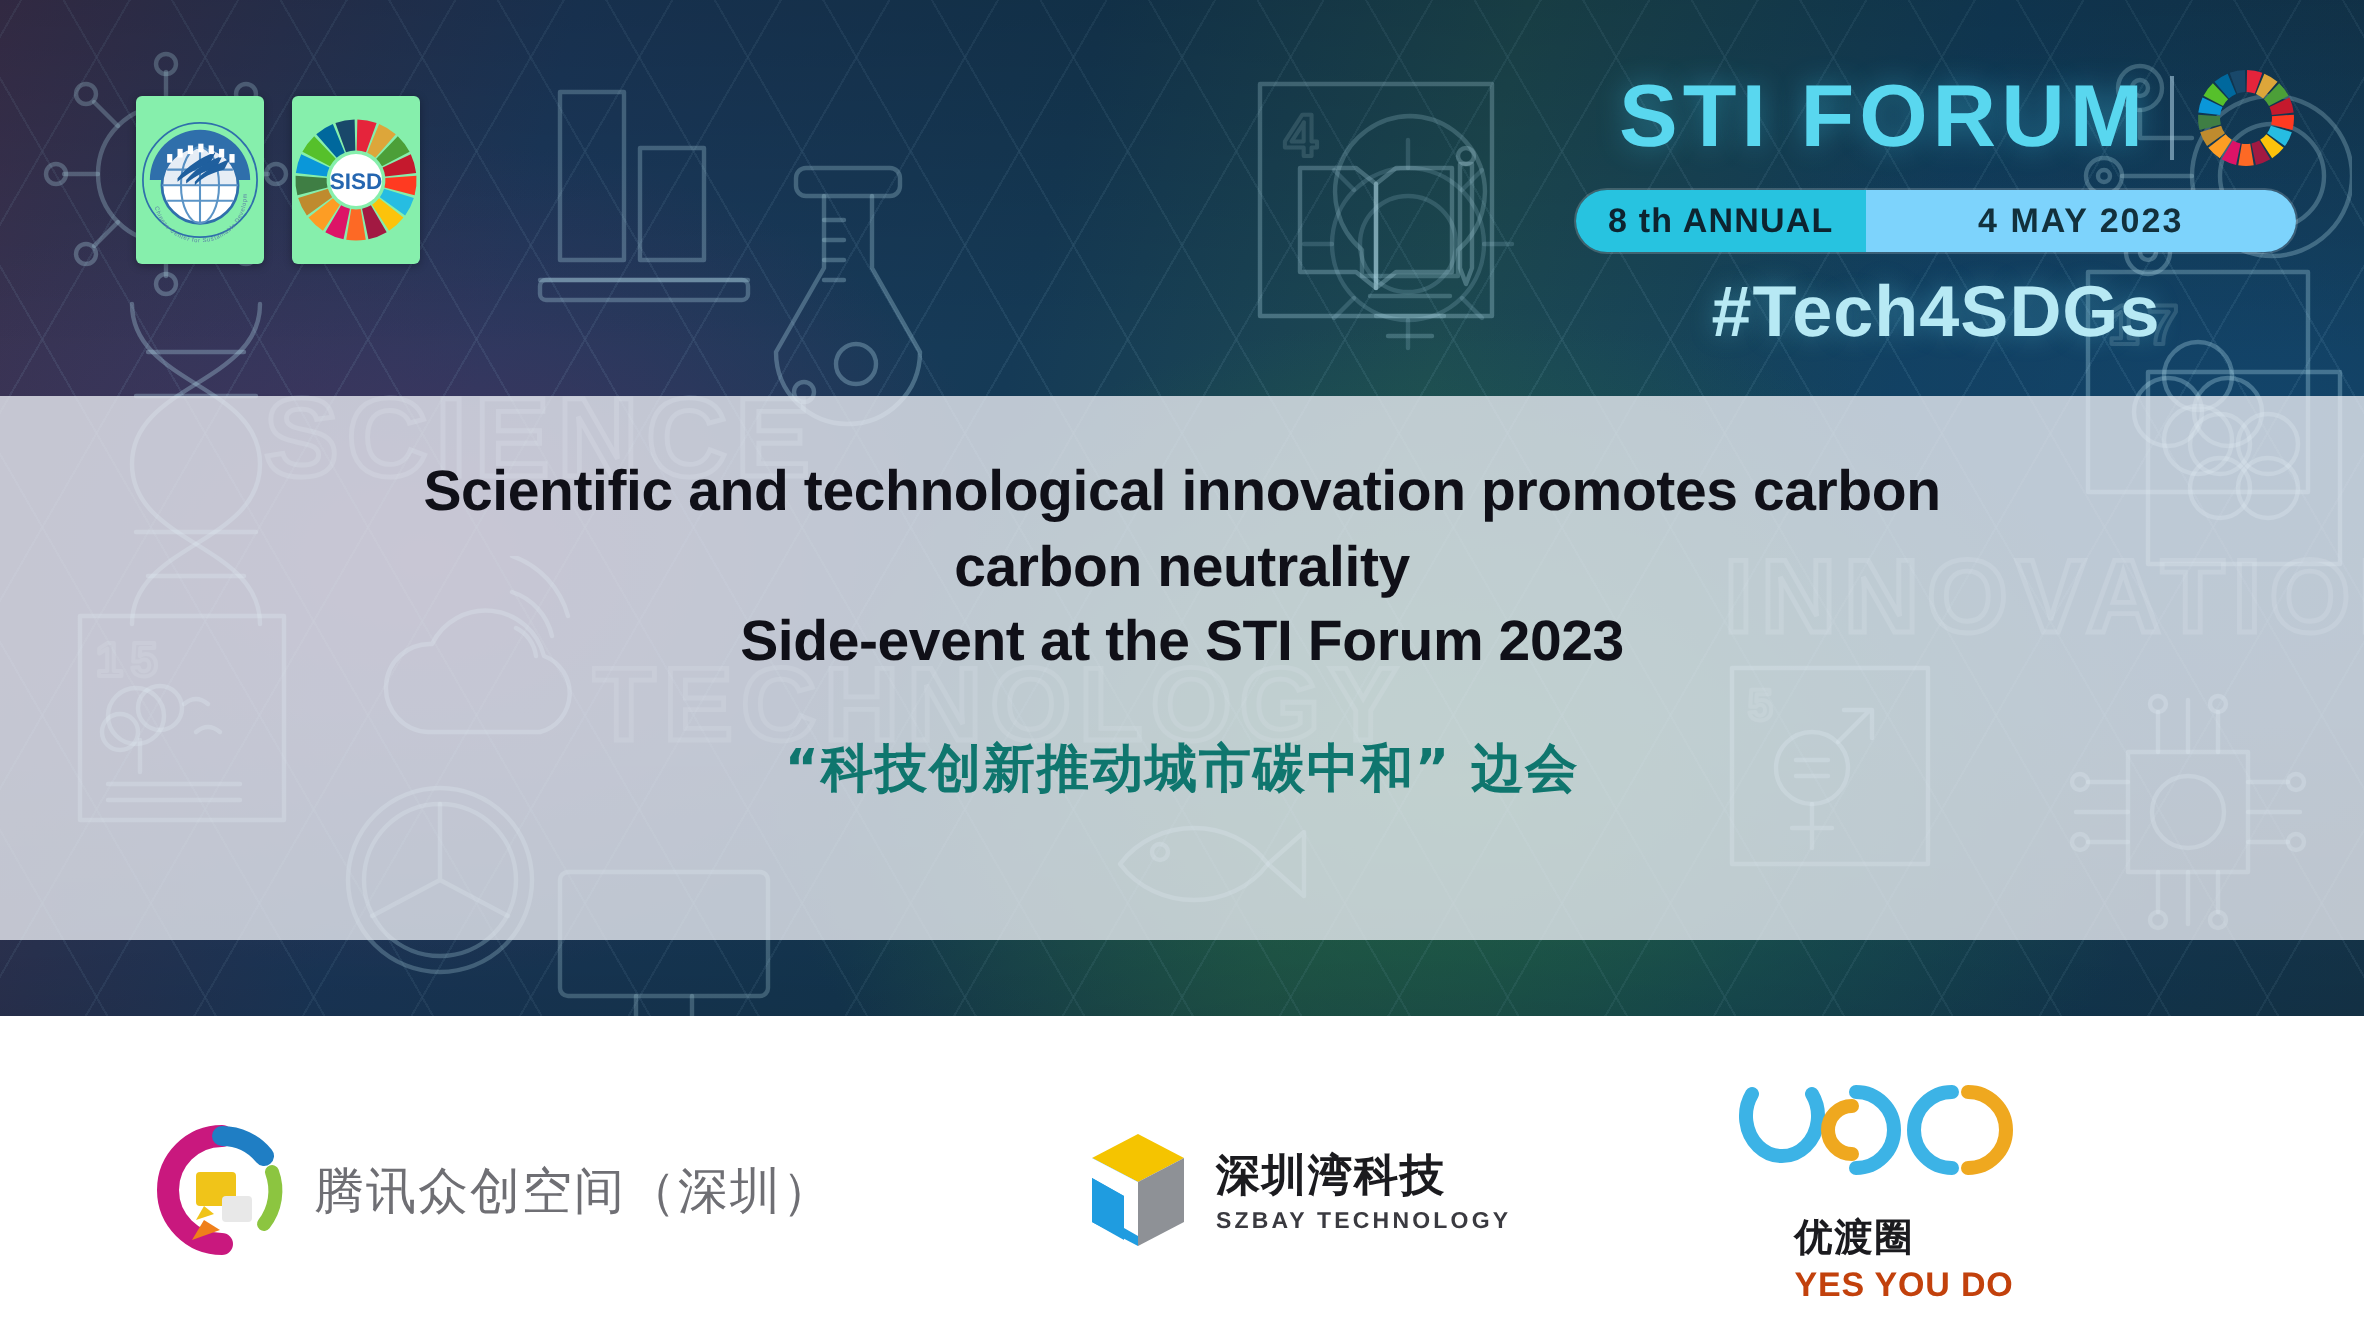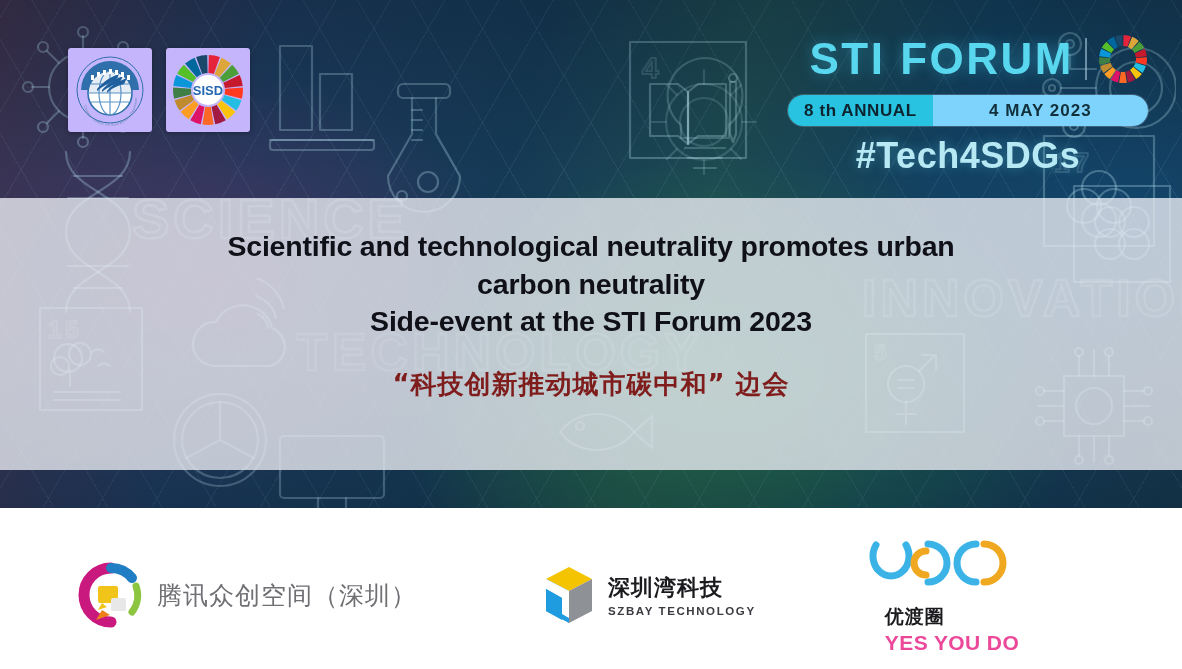--- a/index.html
+++ b/index.html
@@ -33,21 +33,21 @@
   .ico-txt{fill:none;stroke:#cfeaf5;stroke-opacity:.16;stroke-width:2.4;
     font-family:"Liberation Sans",sans-serif;font-weight:700;letter-spacing:4px;}
 
   
   #title-band{position:absolute;left:0;top:198px;width:1182px;height:272px;
     background:rgba(233,235,241,.80);}
   #title-wrap{position:absolute;left:0;top:198px;width:1182px;height:272px;
     display:flex;flex-direction:column;align-items:center;justify-content:flex-start;}
   #title-en{margin-top:30px;width:1000px;text-align:center;color:#101018;
     font-size:28.5px;font-weight:700;line-height:1.32;letter-spacing:-.2px;}
-  #title-zh{margin-top:26px;width:1000px;text-align:center;color:#7f1d1d;
+  #title-zh{margin-top:26px;width:1000px;text-align:center;color:#0f766e;
     font-size:26px;font-weight:700;letter-spacing:1px;
     font-family:"DejaVu Sans","Liberation Sans",sans-serif;}
 
   
   #forum-lockup{position:absolute;right:34px;top:34px;width:360px;text-align:right;}
   #forum-row{display:flex;align-items:center;justify-content:flex-end;gap:11px;text-align:center;}
   #forum-word{font-size:44px;font-weight:800;letter-spacing:2.5px;line-height:1;
     color:#59d7ef;text-shadow:0 0 14px rgba(60,190,225,.45);}
   #forum-div{width:2px;height:42px;background:rgba(180,215,235,.55);}
   .sdg-wheel{display:block;}
@@ -55,40 +55,40 @@
     box-shadow:0 0 0 1px rgba(255,255,255,.18);}
   #pill-l{background:#27c3e0;color:#0d2430;display:flex;align-items:center;justify-content:center;
     padding:12px 16px;font-size:17px;font-weight:800;letter-spacing:.6px;}
   #pill-r{background:#7dd3fc;color:#12303c;flex:1;display:flex;align-items:center;justify-content:center;
     font-size:17px;font-weight:800;letter-spacing:1px;}
   #hashtag{margin-top:9px;font-size:36px;font-weight:800;letter-spacing:.5px;color:#b7e9f4;
     text-shadow:0 0 12px rgba(90,200,230,.40);text-align:center;}
 
   
   #logo-pair{position:absolute;left:68px;top:48px;display:flex;gap:14px;}
-  .logo-tile{width:84px;height:84px;background:#c4b5fd;border-radius:3px;
+  .logo-tile{width:64px;height:84px;background:#86efac;border-radius:3px;
     display:flex;align-items:center;justify-content:center;box-shadow:0 1px 4px rgba(0,0,0,.3);}
 
   
   #footer{position:absolute;left:0;top:508px;width:1182px;height:161px;background:#fff;}
   #footer-row{position:absolute;left:0;top:52px;width:1182px;height:70px;display:flex;align-items:center;}
   .sponsor{display:flex;align-items:center;gap:13px;}
   #sp1{position:absolute;left:78px;}
   #sp2{position:absolute;left:543px;}
   #sp3{position:absolute;left:866px;flex-direction:column;}
   .sp-zh{font-family:"DejaVu Sans","Liberation Sans",sans-serif;color:#6f6f74;
     font-size:25px;font-weight:500;letter-spacing:1px;white-space:nowrap;}
   .sp2-stack{display:flex;flex-direction:column;gap:2px;}
   .sp2-zh{font-family:"DejaVu Sans","Liberation Sans",sans-serif;color:#1b1b1f;
     font-size:22px;font-weight:700;letter-spacing:1px;white-space:nowrap;}
   .sp2-en{color:#3a3a40;font-size:11.5px;font-weight:600;letter-spacing:1.6px;white-space:nowrap;}
   .sp3-stack{display:flex;flex-direction:column;gap:1px;}
   .sp3-zh{font-family:"DejaVu Sans","Liberation Sans",sans-serif;color:#1b1b1f;
     font-size:19px;font-weight:700;letter-spacing:1px;white-space:nowrap;}
-  .sp3-en{color:#ec4899;font-size:21px;font-weight:800;letter-spacing:.4px;white-space:nowrap;}
+  .sp3-en{color:#c2410c;font-size:17px;font-weight:800;letter-spacing:.4px;white-space:nowrap;}
 </style>
 </head>
 <body>
 
 <div id="slide">
 
   <div id="banner">
     <div class="bg-grad"></div>
     <div class="bg-mesh"></div>
 
@@ -389,21 +389,21 @@
         <div id="pill-l">8 th ANNUAL</div>
         <div id="pill-r">4 MAY 2023</div>
       </div>
 
       <div id="hashtag">#Tech4SDGs</div>
     </div>
 
     <div id="title-band"></div>
     <div id="title-wrap">
       <div id="title-en">
-        <div>Scientific and technological neutrality promotes urban</div>
+        <div>Scientific and technological innovation promotes carbon</div>
         <div>carbon neutrality</div>
         <div>Side-event at the STI Forum 2023</div>
       </div>
       <div id="title-zh">“科技创新推动城市碳中和” 边会</div>
     </div>
 
   </div>
 
   <div id="footer">
     <div id="footer-row">

